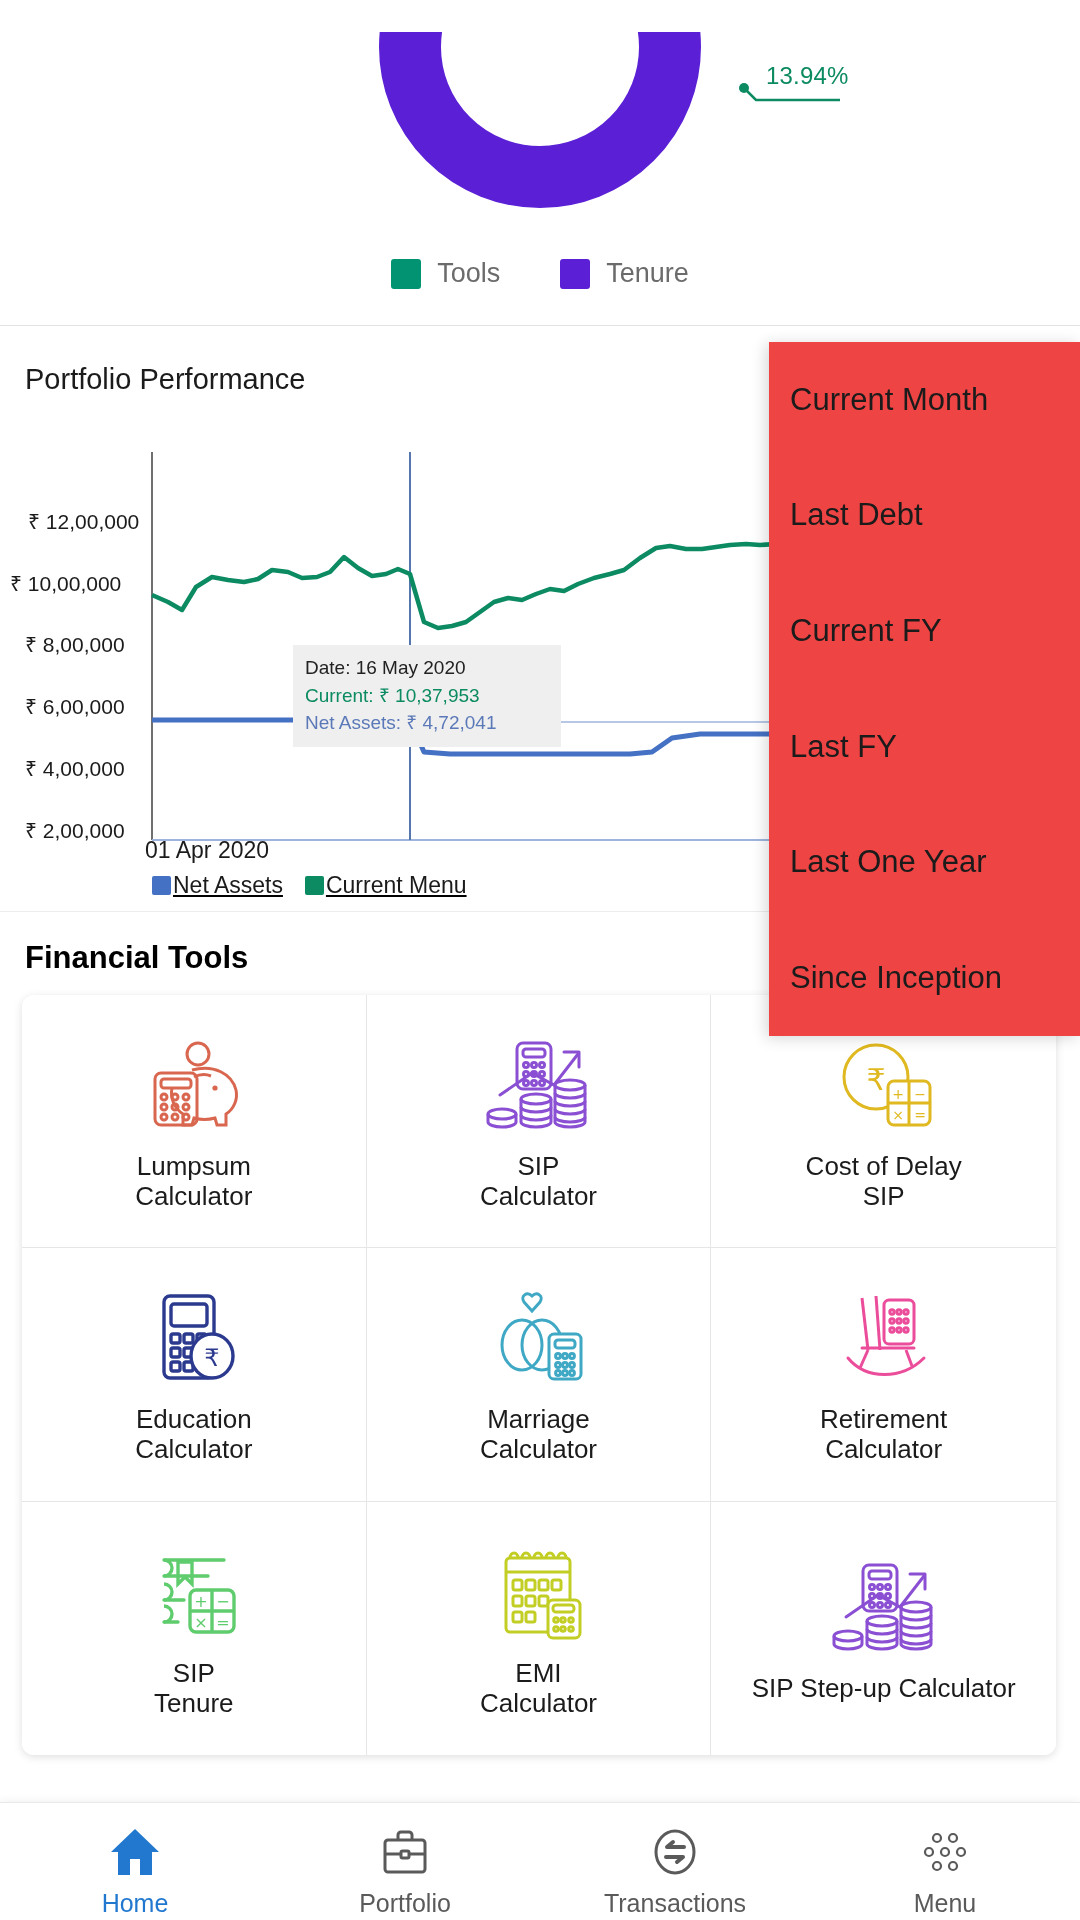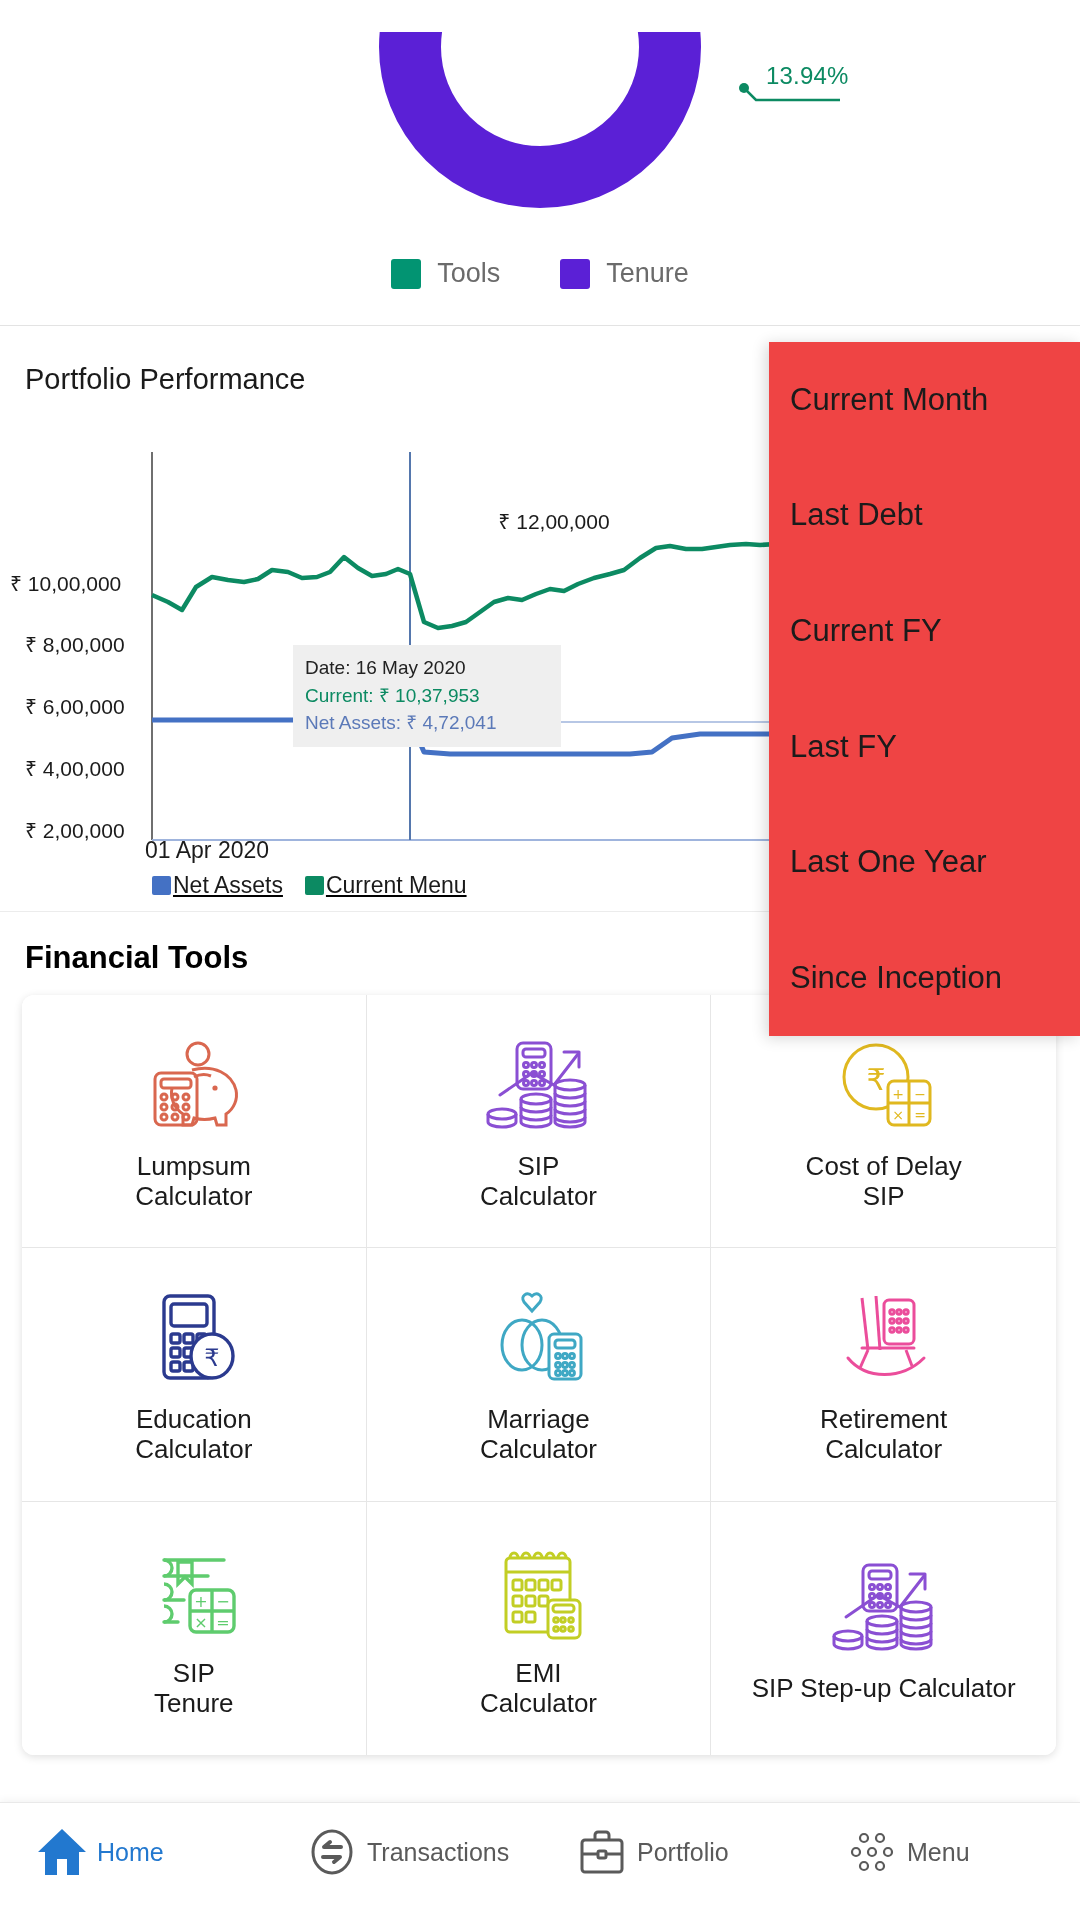--- a/index.html
+++ b/index.html
@@ -91,21 +91,21 @@
   .ft-label { font-size:26px; color:#1b1b1b; text-align:center; line-height:1.17; }
 
   
   .bottom-nav {
     position:absolute; left:0; bottom:0; width:1080px; height:150px;
     background:#fff; border-top:1px solid #e9e9e9;
     display:flex; align-items:flex-start; justify-content:space-around;
     padding-top:20px;
     box-shadow:0 -2px 8px rgba(0,0,0,.05);
   }
-  .nav-item { display:flex; flex-direction:row; align-items:center; gap:8px; cursor:pointer; width:200px; }
+  .nav-item { display:flex; flex-direction:column; align-items:center; gap:8px; cursor:pointer; width:200px; }
   .nav-ico { height:58px; display:flex; align-items:center; justify-content:center; }
   .nav-lab { font-size:25px; color:#5a5a5a; }
   .nav-item.active .nav-lab { color:#2278cf; }
   .home-indicator {
     position:absolute; left:50%; transform:translateX(-50%); bottom:4px;
     width:286px; height:10px; background:#b9b9b9; border-radius:6px;
   }
 </style>
 </head>
 <body>
@@ -138,21 +138,21 @@
         <span class="legend-text">Tenure</span>
       </div>
     </div>
   </div>
 
   <div class="perf-card">
     <div class="perf-title">Portfolio Performance</div>
   </div>
 
   <div>
-    <div class="ylab" style="left:28px; top:475px;text-align:center;">₹ 12,00,000</div>
+    <div class="ylab" style="left:28px; top:475px;">₹ 12,00,000</div>
     <div class="ylab" style="left:10px; top:537px;">₹ 10,00,000</div>
     <div class="ylab" style="left:25px; top:598px;">₹ 8,00,000</div>
     <div class="ylab" style="left:25px; top:660px;">₹ 6,00,000</div>
     <div class="ylab" style="left:25px; top:722px;">₹ 4,00,000</div>
     <div class="ylab" style="left:25px; top:784px;">₹ 2,00,000</div>
   </div>
 
   <svg style="position:absolute; left:0; top:420px; width:1080px; height:400px;" viewBox="0 0 1080 400">
 
     <line x1="152" y1="0" x2="152" y2="388" stroke="#6f6f6f" stroke-width="2"></line>
@@ -419,38 +419,38 @@
         <svg width="54" height="52" viewBox="0 0 54 52">
           <path d="M27 3 L51 26 h-7 v23 h-12 v-16 h-10 v16 h-12 v-23 h-7 z" fill="#2278cf"></path>
         </svg>
       </div>
       <div class="nav-lab">Home</div>
     </div>
 
     <div class="nav-item">
       <div class="nav-ico">
         <svg width="54" height="52" viewBox="0 0 54 52" fill="none" stroke="#5a5a5a" stroke-width="3">
-          <ellipse cx="27" cy="26" rx="19" ry="21"></ellipse>
-          <path d="M36 21 h-17 l6-5" stroke-linecap="round" stroke-linejoin="round" stroke-width="4"></path>
-          <path d="M18 31 h17 l-6 5" stroke-linecap="round" stroke-linejoin="round" stroke-width="4"></path>
-        </svg>
-      </div>
-      <div class="nav-lab">Transactions</div>
-    </div>
-
-    <div class="nav-item">
-      <div class="nav-ico">
-        <svg width="54" height="52" viewBox="0 0 54 52" fill="none" stroke="#5a5a5a" stroke-width="3">
           <rect x="7" y="14" width="40" height="32" rx="3"></rect>
           <path d="M20 14 v-5 a3 3 0 0 1 3-3 h8 a3 3 0 0 1 3 3 v5"></path>
           <line x1="7" y1="28" x2="47" y2="28"></line>
           <rect x="23" y="25" width="8" height="7" rx="1.5" fill="#fff"></rect>
         </svg>
       </div>
       <div class="nav-lab">Portfolio</div>
+    </div>
+
+    <div class="nav-item">
+      <div class="nav-ico">
+        <svg width="54" height="52" viewBox="0 0 54 52" fill="none" stroke="#5a5a5a" stroke-width="3">
+          <ellipse cx="27" cy="26" rx="19" ry="21"></ellipse>
+          <path d="M36 21 h-17 l6-5" stroke-linecap="round" stroke-linejoin="round" stroke-width="4"></path>
+          <path d="M18 31 h17 l-6 5" stroke-linecap="round" stroke-linejoin="round" stroke-width="4"></path>
+        </svg>
+      </div>
+      <div class="nav-lab">Transactions</div>
     </div>
 
     <div class="nav-item">
       <div class="nav-ico">
         <svg width="54" height="52" viewBox="0 0 54 52" fill="none" stroke="#5a5a5a" stroke-width="2.2">
           <circle cx="19" cy="12" r="4"></circle>
             <circle cx="35" cy="12" r="4"></circle>
           <circle cx="11" cy="26" r="4"></circle>
             <circle cx="27" cy="26" r="4"></circle>
             <circle cx="43" cy="26" r="4"></circle>

